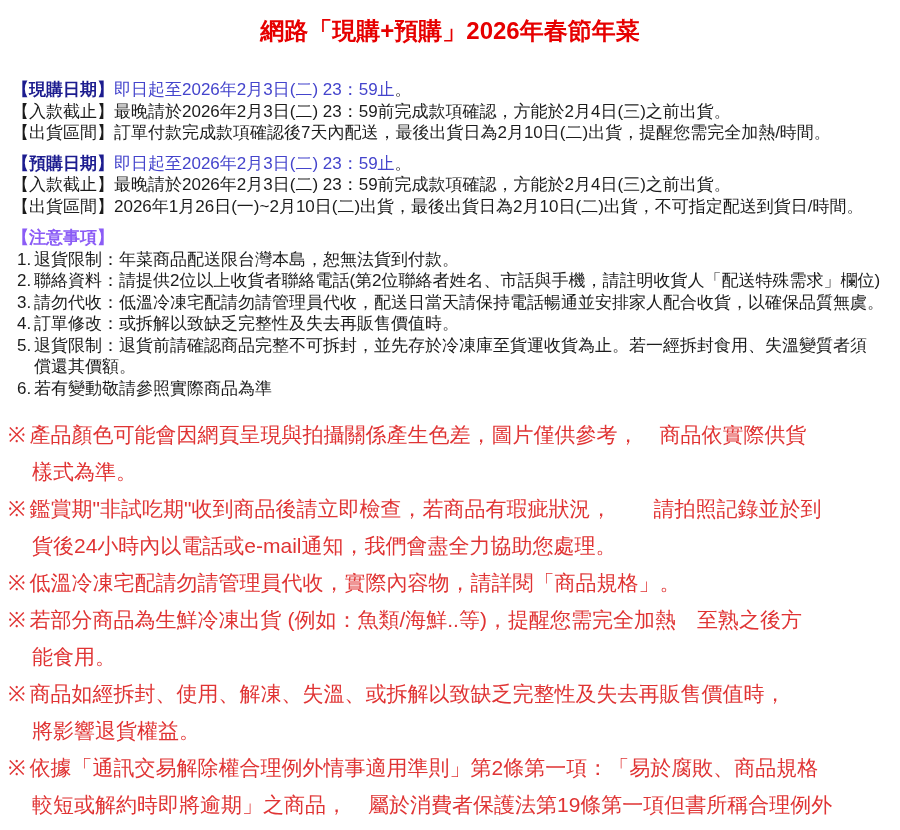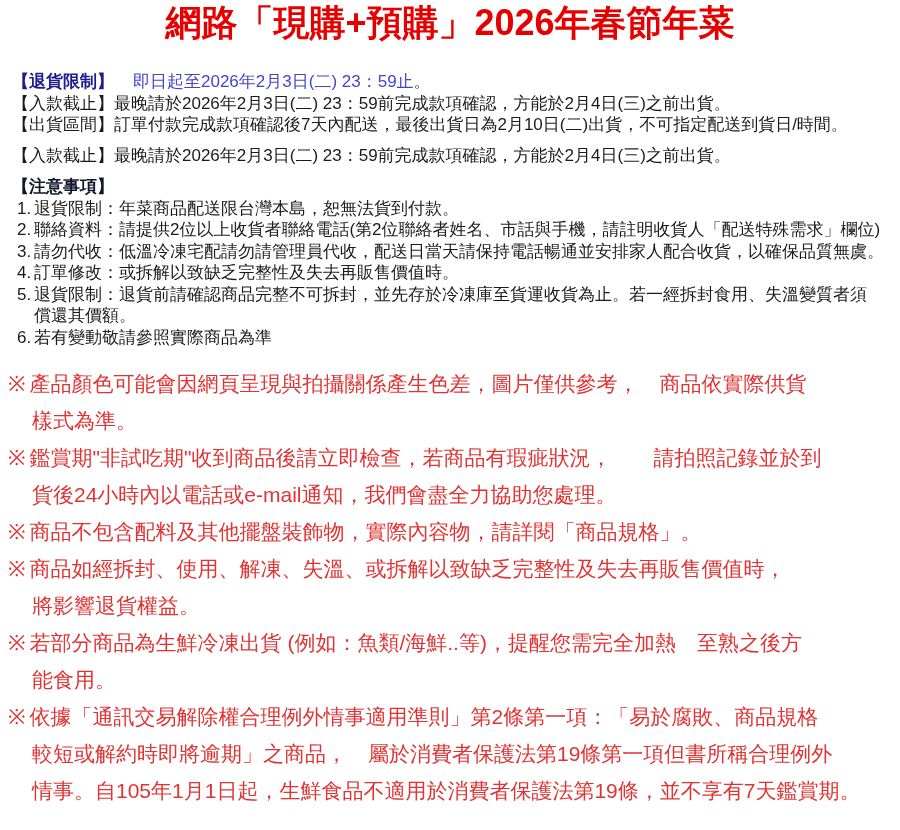--- a/index.html
+++ b/index.html
@@ -7,49 +7,49 @@
     padding: 0;
     background: #ffffff;
   }
   body {
     width: 900px;
     height: 830px;
     font-family: "Liberation Sans", sans-serif;
     overflow: hidden;
   }
   .page-title {
-    padding-top: 0;
+    padding-top: 8px;
     text-align: center;
-    font-size: 36px;
+    font-size: 24px;
     line-height: 46px;
     font-weight: bold;
     color: #e60000;
   }
   .info-block {
     margin-left: 12px;
     margin-right: 8px;
     font-size: 17px;
     line-height: 21.5px;
     color: #1b1b1b;
   }
   .blk-current { margin-top: 25px; }
   .blk-preorder { margin-top: 9px; }
   .label-navy { color: #1c1c8f; font-weight: bold; }
-  .date-blue  { color: #4444cc; margin-left: 19px; }
+  .date-blue  { color: #4444cc; }
   .suffix-black { color: #1b1b1b; }
   .notice-block {
     margin-top: 10px;
     margin-left: 12px;
     margin-right: 8px;
     font-size: 17px;
     line-height: 21.5px;
     color: #1b1b1b;
   }
   .notice-heading {
-    color: #0f172a;
+    color: #8b5cf6;
     font-weight: bold;
   }
   .notice-item {
     display: flex;
     margin-left: 5px;
   }
   .notice-item .num {
     flex: 0 0 17px;
   }
   .notice-item .txt {
@@ -75,28 +75,32 @@
     white-space: pre-wrap;
   }
 </style>
 </head>
 <body>
 
 <div class="page-title">網路「現購+預購」2026年春節年菜</div>
 
 <div class="info-block blk-current">
   <div>
-    <span class="label-navy">【退貨限制】</span><span class="date-blue">即日起至2026年2月3日(二) 23：59止</span><span class="suffix-black">。</span>
+    <span class="label-navy">【現購日期】</span><span class="date-blue">即日起至2026年2月3日(二) 23：59止</span><span class="suffix-black">。</span>
   </div>
   <div>【入款截止】最晚請於2026年2月3日(二) 23：59前完成款項確認，方能於2月4日(三)之前出貨。</div>
-  <div>【出貨區間】訂單付款完成款項確認後7天內配送，最後出貨日為2月10日(二)出貨，不可指定配送到貨日/時間。</div>
+  <div>【出貨區間】訂單付款完成款項確認後7天內配送，最後出貨日為2月10日(二)出貨，提醒您需完全加熱/時間。</div>
 </div>
 
 <div class="info-block blk-preorder">
+  <div>
+    <span class="label-navy">【預購日期】</span><span class="date-blue">即日起至2026年2月3日(二) 23：59止</span><span class="suffix-black">。</span>
+  </div>
   <div>【入款截止】最晚請於2026年2月3日(二) 23：59前完成款項確認，方能於2月4日(三)之前出貨。</div>
+  <div>【出貨區間】2026年1月26日(一)~2月10日(二)出貨，最後出貨日為2月10日(二)出貨，不可指定配送到貨日/時間。</div>
 </div>
 
 <div class="notice-block">
   <div class="notice-heading">【注意事項】</div>
   <div class="notice-item">
     <span class="num">1.</span>
     <span class="txt">退貨限制：年菜商品配送限台灣本島，恕無法貨到付款。</span>
   </div>
   <div class="notice-item">
     <span class="num">2.</span>
@@ -124,28 +128,28 @@
 <div class="disclaimers">
   <div class="disclaimer-note">
     <span class="marker">※</span><span class="txt">產品顏色可能會因網頁呈現與拍攝關係產生色差，圖片僅供參考，　商品依實際供貨
 樣式為準。</span>
   </div>
   <div class="disclaimer-note">
     <span class="marker">※</span><span class="txt">鑑賞期"非試吃期"收到商品後請立即檢查，若商品有瑕疵狀況，　　請拍照記錄並於到
 貨後24小時內以電話或e-mail通知，我們會盡全力協助您處理。</span>
   </div>
   <div class="disclaimer-note">
-    <span class="marker">※</span><span class="txt">商品不包含配料及其他擺盤裝飾物，實際內容物，請詳閱「商品規格」。</span>
+    <span class="marker">※</span><span class="txt">低溫冷凍宅配請勿請管理員代收，實際內容物，請詳閱「商品規格」。</span>
+  </div>
+  <div class="disclaimer-note">
+    <span class="marker">※</span><span class="txt">若部分商品為生鮮冷凍出貨 (例如：魚類/海鮮..等)，提醒您需完全加熱　至熟之後方
+能食用。</span>
   </div>
   <div class="disclaimer-note">
     <span class="marker">※</span><span class="txt">商品如經拆封、使用、解凍、失溫、或拆解以致缺乏完整性及失去再販售價值時，
 將影響退貨權益。</span>
-  </div>
-  <div class="disclaimer-note">
-    <span class="marker">※</span><span class="txt">若部分商品為生鮮冷凍出貨 (例如：魚類/海鮮..等)，提醒您需完全加熱　至熟之後方
-能食用。</span>
   </div>
   <div class="disclaimer-note">
     <span class="marker">※</span><span class="txt">依據「通訊交易解除權合理例外情事適用準則」第2條第一項：「易於腐敗、商品規格
 較短或解約時即將逾期」之商品，　屬於消費者保護法第19條第一項但書所稱合理例外
 情事。自105年1月1日起，生鮮食品不適用於消費者保護法第19條，並不享有7天鑑賞期。</span>
   </div>
 </div>
 
 </body></html>

